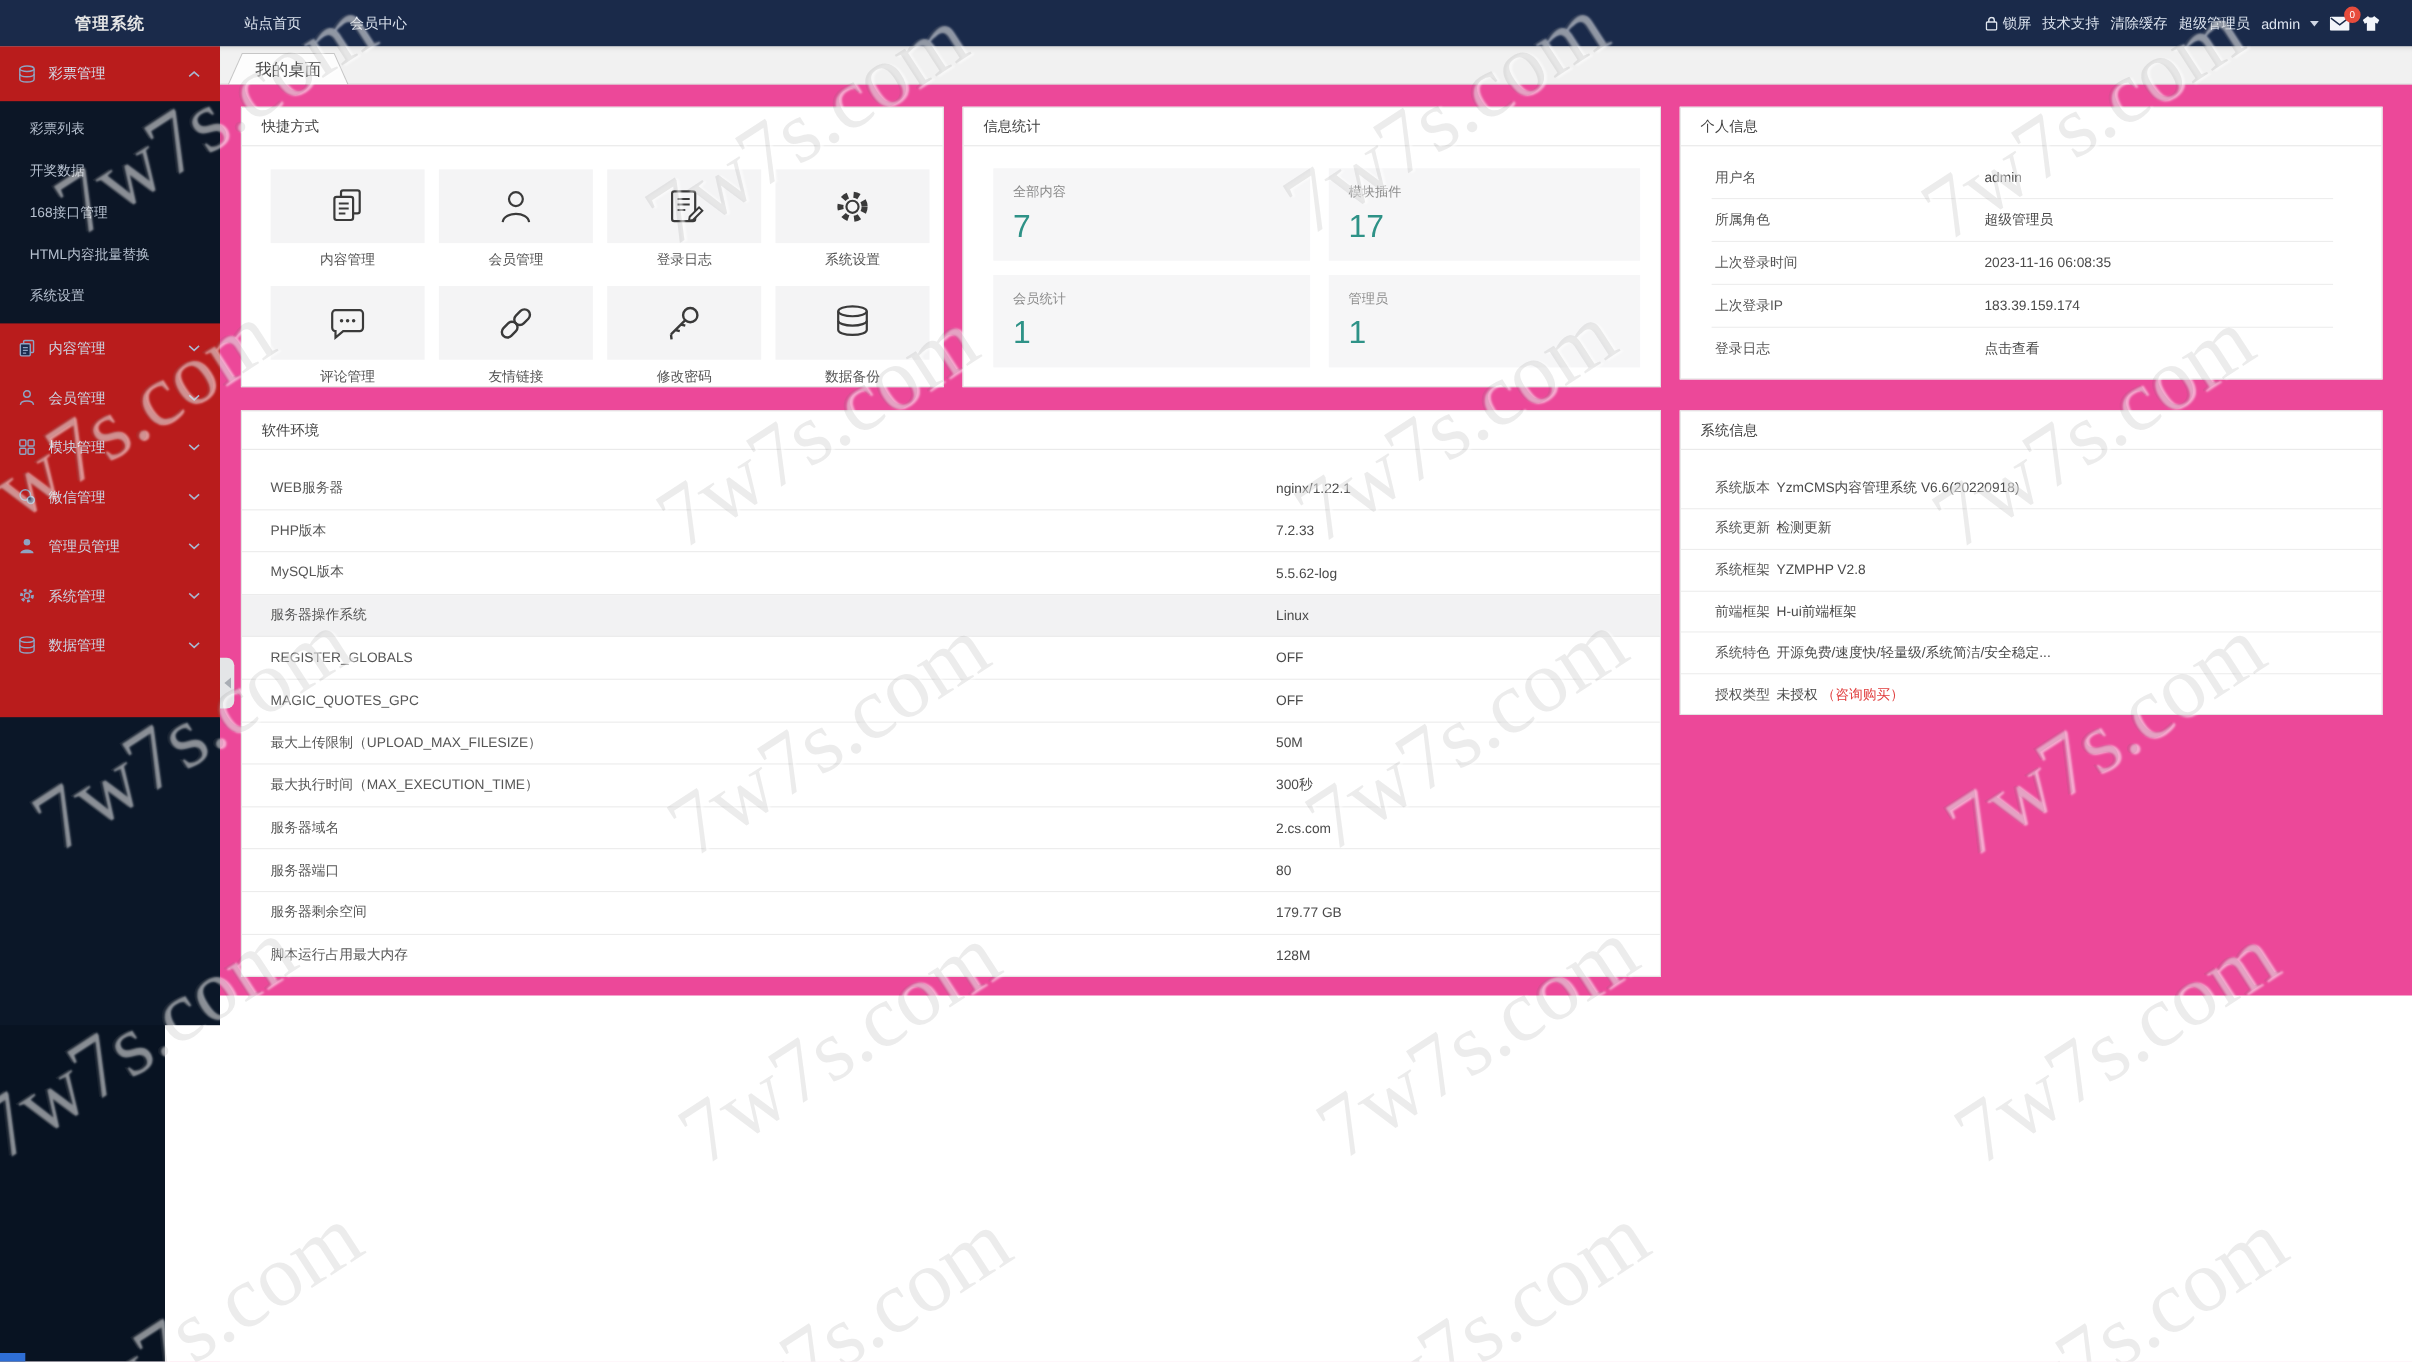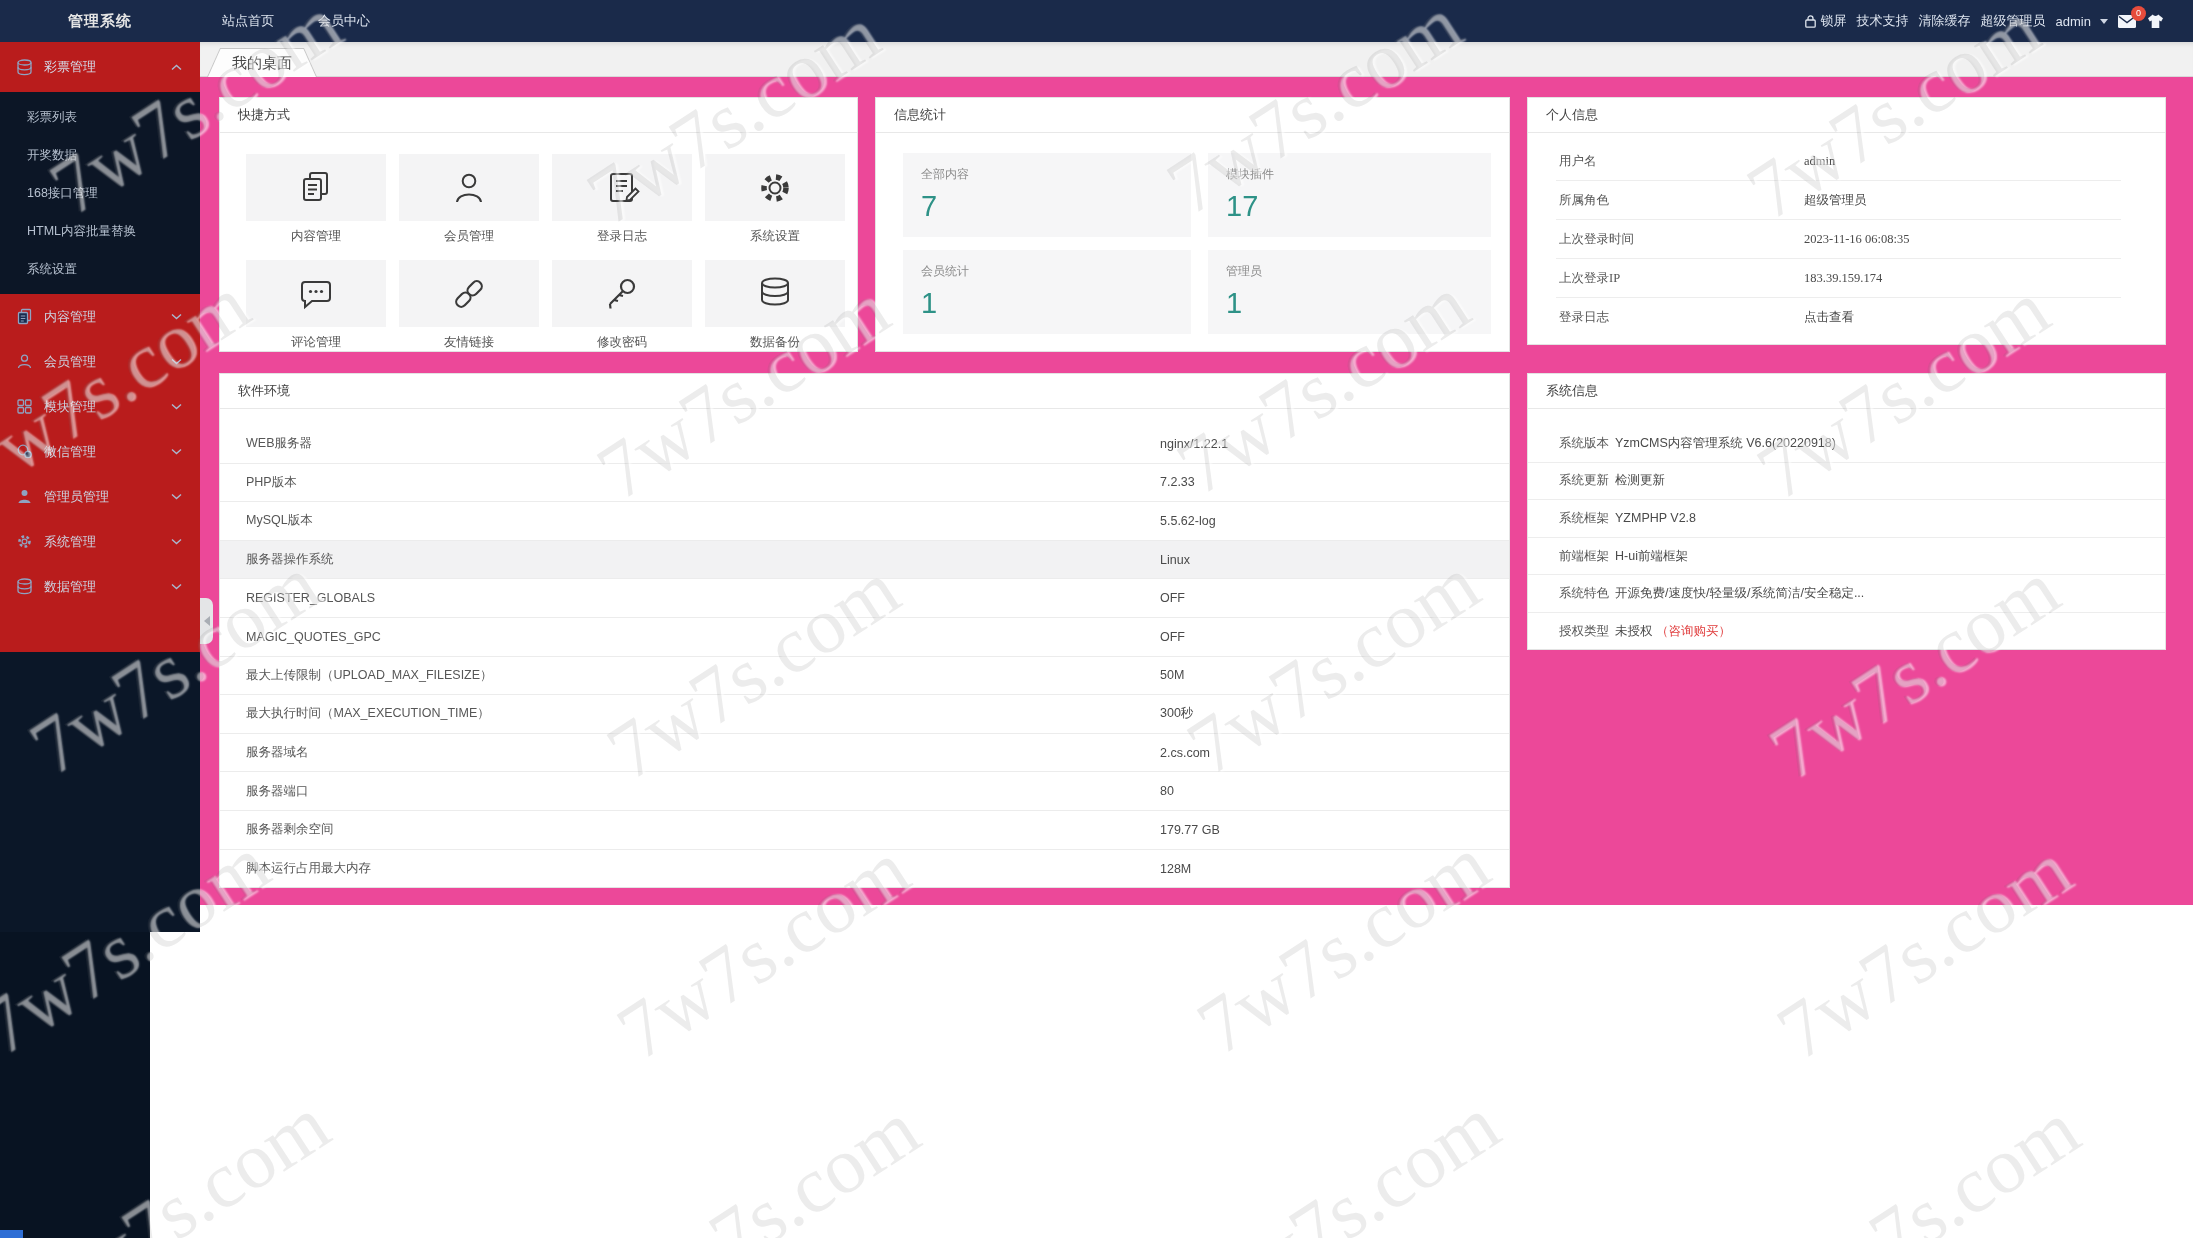--- a/index.html
+++ b/index.html
@@ -51,21 +51,21 @@
   .sc-box { width:140px; height:67px; background:#f4f4f5; display:flex; align-items:center; justify-content:center; }
   .sc-label { margin-top:7px; font-size:12.5px; color:#555; }
 
   .p-stats { height:255px; }
   .st-body { padding:20px 0 0 27px; display:grid; grid-template-columns:288px 283px; column-gap:17px; row-gap:13px; }
   .st-box { height:84px; background:#f6f6f7; padding:13px 0 0 18px; }
   .st-label { font-size:12px; color:#8a8a8a; }
   .st-value { font-size:29px; color:#2E9287; margin-top:7px; }
 
   .p-profile { height:248px; }
-  .kv-body { padding:9px 44px 0 28px;font-family:Liberation Serif, serif; }
+  .kv-body { padding:9px 44px 0 28px; }
   .kv-row { display:flex; height:39px; align-items:center; border-bottom:1px solid #ededed; font-size:12.5px; }
   .kv-row:last-child { border-bottom:none; }
   .kv-label { flex:0 0 248px; padding-left:3px; color:#555; }
   .kv-value { color:#4a4a4a; }
 
   .p-software { grid-column:1 / span 2; height:515px; }
   .sw-body { padding-top:16px; }
   .sw-row { display:flex; height:38.6px; align-items:center; border-bottom:1px solid #ececec; font-size:12.5px; }
   .sw-row:last-child { border-bottom:none; }
   .sw-label { flex:0 0 940px; padding-left:26px; color:#565656; }

